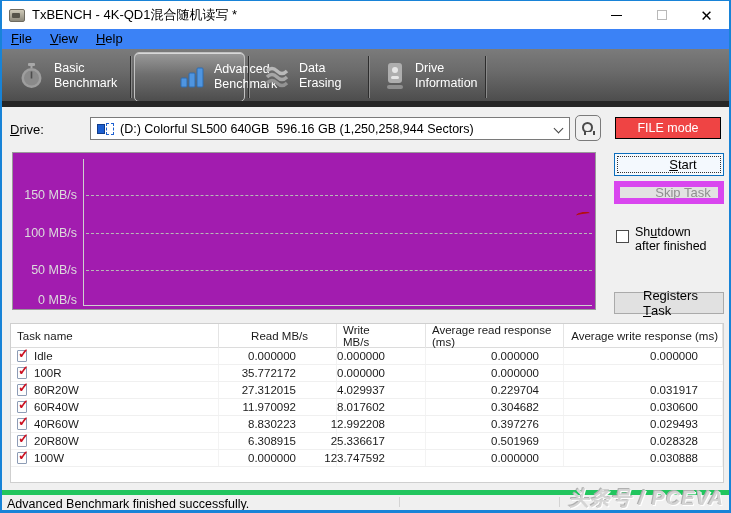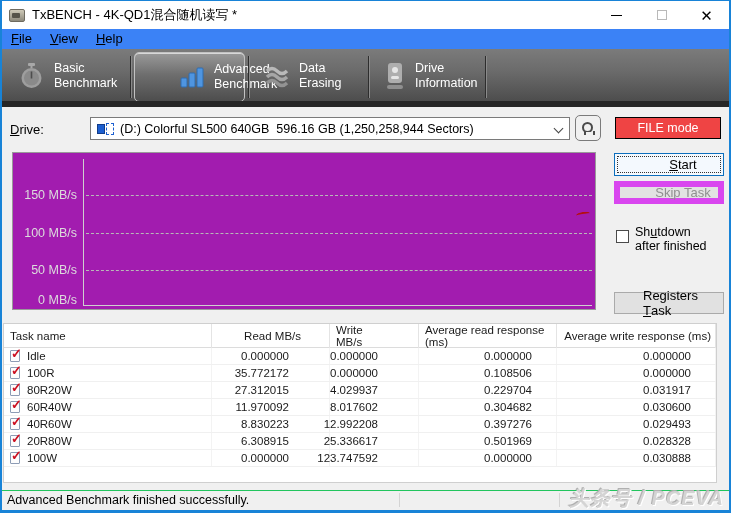--- a/index.html
+++ b/index.html
@@ -74,38 +74,38 @@
   
   .btn { position:absolute; left:612px; width:110px; height:23px; font-size:13px;
     display:flex; align-items:center; justify-content:center;padding-left:28px; }
   .btn-start { top:152px; background:#f4f9fe; border:1px solid #0c6ebd; outline:1px dotted #333; outline-offset:-4px; color:#000; }
   .btn-skip { top:180px; background:#e2e2e2; border:6px solid #d946ef; color:#909090; }
   .btn-registers { top:291px; height:22px; background:#e1e1e1; border:1px solid #aaaaaa; color:#000; }
   .shutdown-box { position:absolute; left:614px; top:229px; width:13px; height:13px; background:#fff; border:1px solid #4a4a4a; }
   .shutdown-label { position:absolute; left:633px; top:224px; font-size:12.5px; line-height:14px; color:#000; }
 
   
-  .tbl { position:absolute; left:1px; top:322px; width:714px; height:160px; background:#fff;
+  .tbl { position:absolute; left:8px; top:322px; width:714px; height:160px; background:#fff;
     border:1px solid #cfcfcf; font-size:11.5px; color:#1a1a1a; }
   .tbl-header { display:grid; grid-template-columns:208px 118px 89px 138px 159px; height:24px;
     border-bottom:1px solid #dcdcdc; align-items:center; }
   .th { height:100%; display:flex; align-items:center; border-right:1px solid #e4e4e4; padding:0 6px; }
   .th.num { justify-content:flex-end; padding-right:28px; }
   .th.resp { justify-content:flex-end; padding-right:4px; }
   .tbl-row { display:grid; grid-template-columns:208px 118px 89px 138px 159px; height:17px;
     border-bottom:1px solid #f0f0f0; align-items:center; }
   .td { height:100%; display:flex; align-items:center; border-right:1px solid #f3f3f3; padding:0 6px; }
   .td.num { justify-content:flex-end; padding-right:40px; }
   .td.resp { justify-content:flex-end; padding-right:24px; }
   .task-icon { position:relative; width:12px; height:13px; margin-right:5px; flex:0 0 auto; }
   .task-icon .sheet { position:absolute; left:0; top:0; width:10px; height:12px; background:#fdfdfd; border:1px solid #8d9cb5; border-radius:1px; }
   .task-icon .check { position:absolute; left:1px; top:-3px; color:#cc1122; font-size:13px; font-weight:bold; line-height:13px; }
 
   
-  .statusbar { position:absolute; left:0; right:0; top:489px; height:19px; background:#f0f0f0; border-top:1px solid #22c55e; }
+  .statusbar { position:absolute; left:0; right:0; top:489px; height:19px; background:#f0f0f0; border-top:5px solid #22c55e; }
   .status-text { position:absolute; left:5px; top:2px; font-size:12.5px; color:#000; }
   .status-sep { position:absolute; top:2px; bottom:2px; width:1px; background:#d4d4d4; }
   .watermark { position:absolute; right:5px; top:484px; font-size:20px; font-style:italic; font-weight:bold;
     letter-spacing:1px; color:#d4d4d4; text-shadow:1px 1px 0 #ffffff, -1px -1px 0 #b0b0b0; z-index:5; }
 </style>
 </head>
 <body>
 
 <div id="win">
 
@@ -251,21 +251,20 @@
     <div class="tbl-row">
       <div class="td">
           <span class="task-icon">
             <span class="sheet"></span>
             <span class="check">✓</span>
           </span>
           <span>100R</span>
         </div>
       <div class="td num">35.772172</div>
       <div class="td num">0.000000</div>
-      <div class="td resp">0.108506</div>
       <div class="td resp">0.000000</div>
     </div>
     <div class="tbl-row">
       <div class="td">
           <span class="task-icon">
             <span class="sheet"></span>
             <span class="check">✓</span>
           </span>
           <span>80R20W</span>
         </div>

